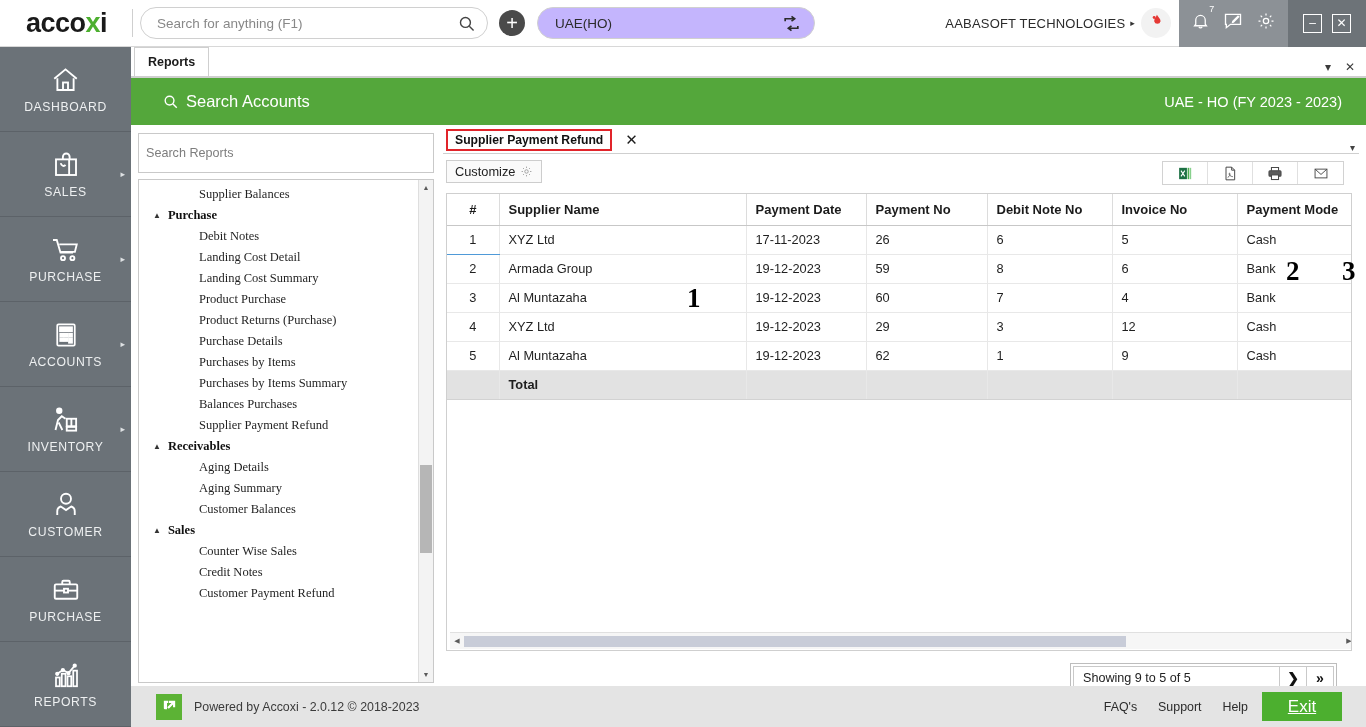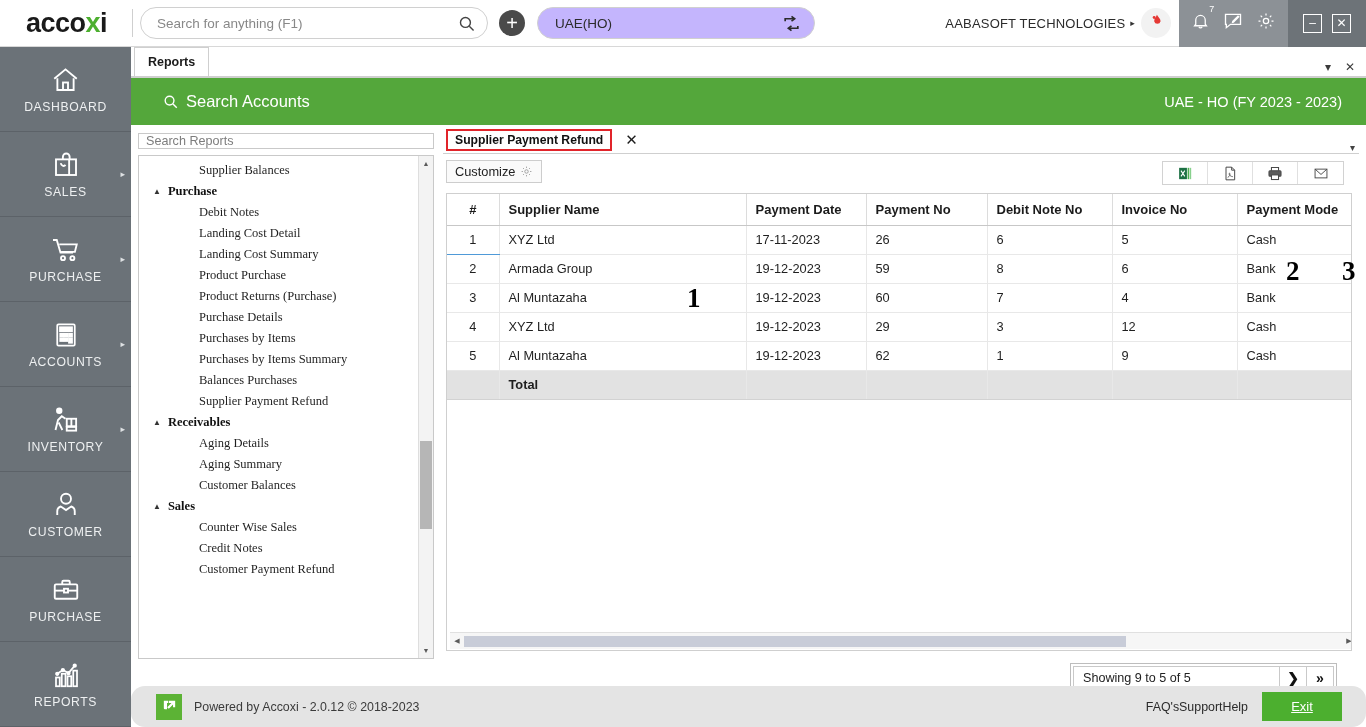--- a/index.html
+++ b/index.html
@@ -114,21 +114,21 @@
   .greenbar .gleft { font-size:16.5px; display:flex; align-items:center; gap:8px; }
   .greenbar .gright { margin-left:auto; font-size:14.5px; padding-right:8px; }
 
   .workarea { position:relative; height:602px; background:#fff; }
 
   
   .reportpanel {
     position:absolute; left:7px; top:8px; width:296px; height:537px;
   }
   .rsearch {
-    width:296px; height:16px; border:1px solid #c9c9c9; background:#fff;
+    width:296px; height:40px; border:1px solid #c9c9c9; background:#fff;
     padding:0 7px; display:flex; align-items:center;
   }
   .rsearch input { border:none; outline:none; width:100%; font-size:12.6px;
     color:#333; font-family:"Liberation Sans",sans-serif; }
   .rsearch input::placeholder { color:#7d7d7d; }
 
   .rlistwrap {
     margin-top:6px; width:296px; height:504px; border:1px solid #c9c9c9;
     background:#fff; position:relative; overflow:hidden;
   }
@@ -238,32 +238,32 @@
   .watermark {
     position:absolute; right:128px; bottom:22px; text-align:center;
     color:#c8c8c8; pointer-events:none; user-select:none;
   }
   .watermark .w1 { font-size:21px; line-height:26px; }
   .watermark .w2 { font-size:13.5px; line-height:18px; }
 
   
   .footer {
     position:absolute; left:0; bottom:0; width:1235px; height:41px;
-    background:#e4e4e4; display:flex; align-items:center; padding:0 14px;border-radius:14px;
+    background:#e4e4e4; display:flex; align-items:center; padding:0 14px;
   }
   .footer .flogo {
     width:26px; height:26px; background:#5cb335; display:flex;
     align-items:center; justify-content:center; margin-right:12px; margin-left:11px;
   }
   .footer .ftxt { font-size:12.4px; color:#3b3b3b; }
-  .footer .flinks { margin-left:auto; display:flex; font-size:12.4px;
+  .footer .flinks { margin-left:auto; display:flex; gap:21px; font-size:12.4px;
     color:#2b2b2b; align-items:center; padding-right:14px;}
   .footer .flinks span { cursor:pointer; }
   .exitbtn {
-    width:80px; height:29px; background:#4caf2f; color:#fff; font-size:13px;
+    width:80px; height:29px; background:#4caf2f; color:#fff; font-size:17px;
     display:flex; align-items:center; justify-content:center; cursor:pointer;
     margin-right:10px;
     text-align:right;
   }
   .exitbtn u { text-decoration:underline; }
 </style>
 </head>
 <body>
 
 <div id="app">

